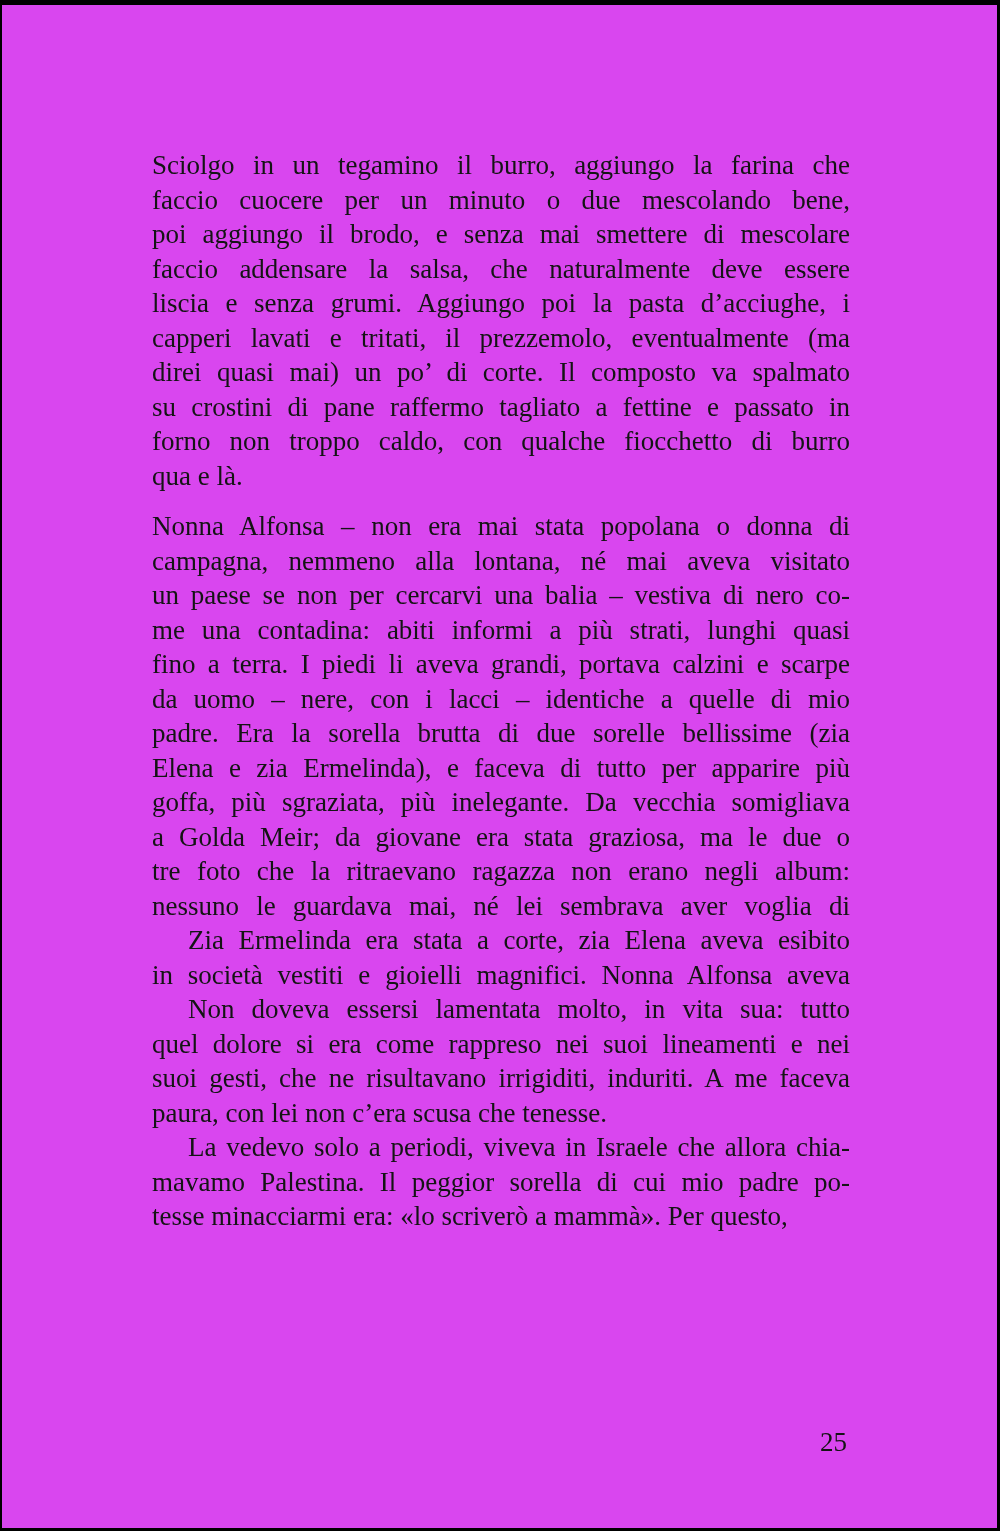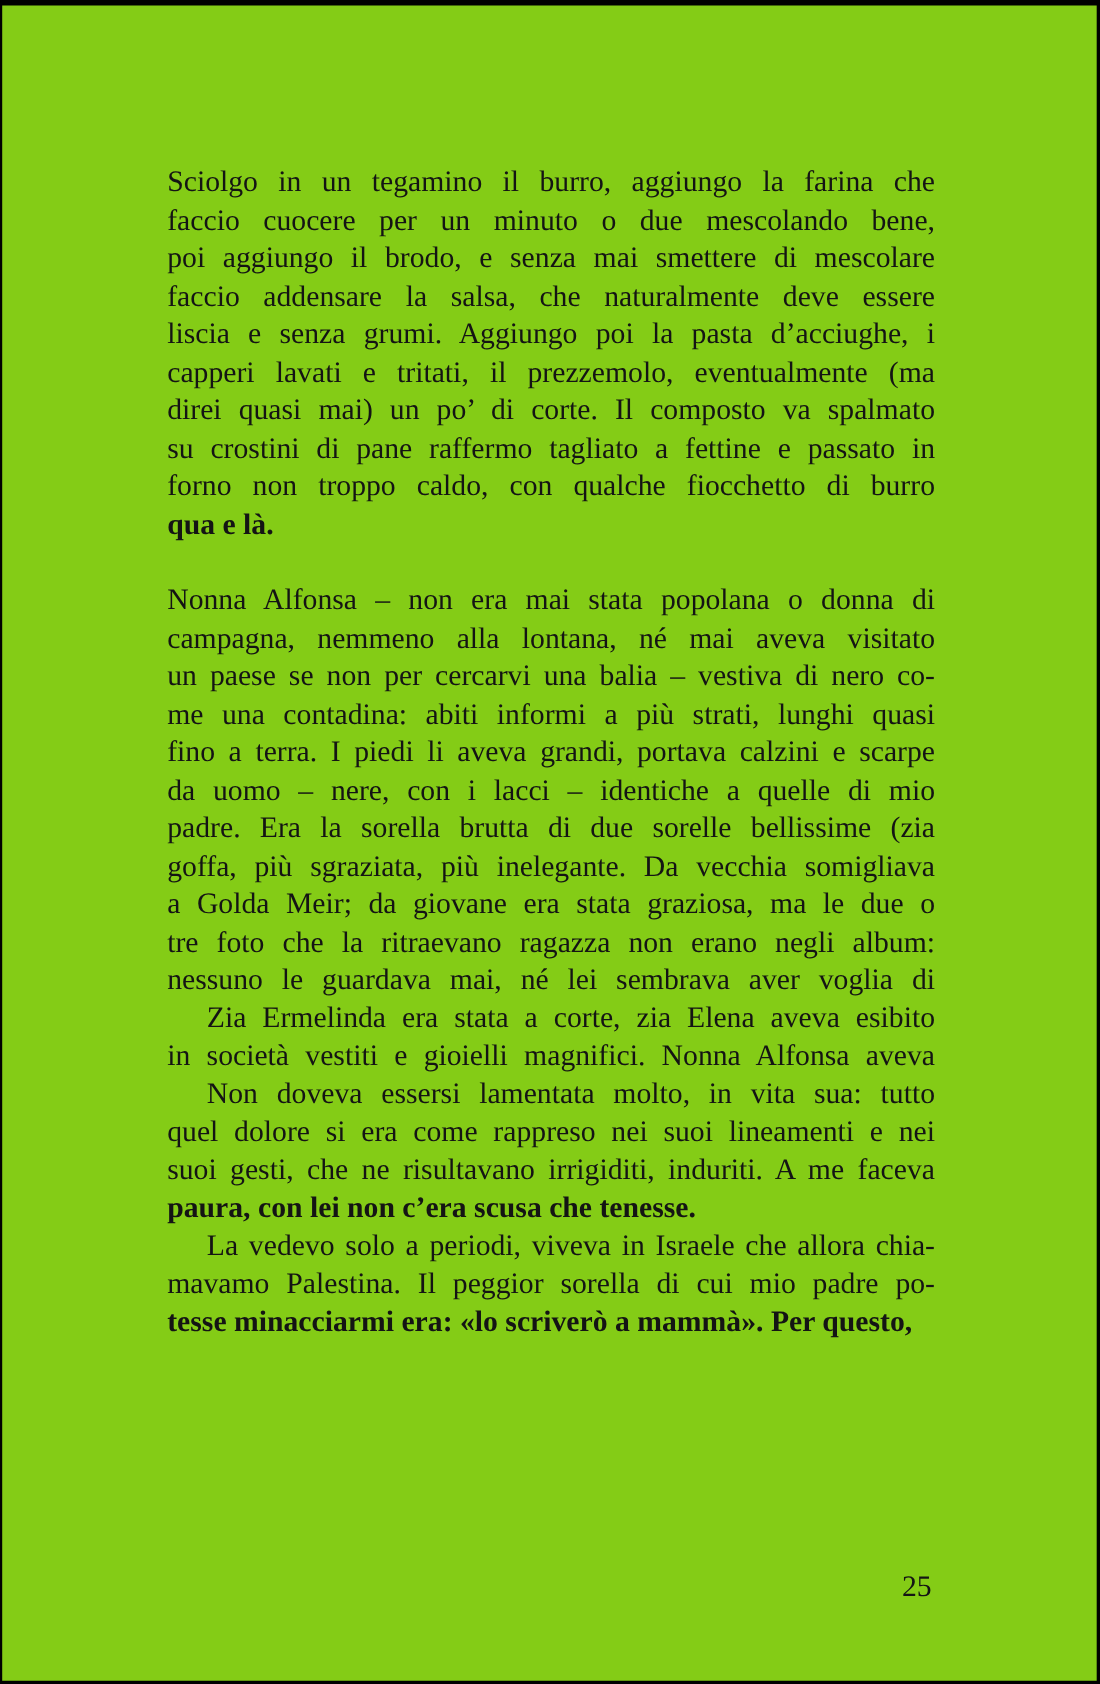--- a/index.html
+++ b/index.html
@@ -5,46 +5,45 @@
   html, body {
     margin: 0;
     padding: 0;
     background: #ffffff;
   }
   .page {
     position: relative;
     width: 1000px;
     height: 1531px;
     box-sizing: border-box;
-    background: #84cc16;
+    background: #d946ef;
     border-top: 5px solid #000000;
     border-right: 3px solid #000000;
     border-bottom: 3px solid #000000;
     border-left: 2px solid #000000;
     overflow: hidden;
     font-family: "Liberation Serif", serif;
     color: #141414;
   }
   .text-block {
     position: absolute;
     left: 150px;
     top: 143px;
     width: 698px;
     font-size: 27px;
     line-height: 34.5px;
   }
   .para { margin: 0; padding: 0; }
-  .para.spaced { margin-top: 35px; }
+  .para.spaced { margin-top: 16px; }
   .line {
     text-align: justify;
     text-align-last: justify;
   }
   .line.last {
     text-align-last: left;
-    font-weight: bold;
   }
   .line.indent {
     text-indent: 36px;
   }
   .page-number {
     position: absolute;
     top: 1420px;
     right: 150px;
     font-size: 27px;
     line-height: 34.5px;
@@ -68,20 +67,21 @@
         <div class="line last">qua e là.</div>
       </div>
       <div class="para spaced">
         <div class="line">Nonna Alfonsa – non era mai stata popolana o donna di</div>
         <div class="line">campagna, nemmeno alla lontana, né mai aveva visitato</div>
         <div class="line">un paese se non per cercarvi una balia – vestiva di nero co-</div>
         <div class="line">me una contadina: abiti informi a più strati, lunghi quasi</div>
         <div class="line">fino a terra. I piedi li aveva grandi, portava calzini e scarpe</div>
         <div class="line">da uomo – nere, con i lacci – identiche a quelle di mio</div>
         <div class="line">padre. Era la sorella brutta di due sorelle bellissime (zia</div>
+        <div class="line">Elena e zia Ermelinda), e faceva di tutto per apparire più</div>
         <div class="line">goffa, più sgraziata, più inelegante. Da vecchia somigliava</div>
         <div class="line">a Golda Meir; da giovane era stata graziosa, ma le due o</div>
         <div class="line">tre foto che la ritraevano ragazza non erano negli album:</div>
         <div class="line">nessuno le guardava mai, né lei sembrava aver voglia di</div>
       </div>
       <div class="para">
         <div class="line indent">Zia Ermelinda era stata a corte, zia Elena aveva esibito</div>
         <div class="line">in società vestiti e gioielli magnifici. Nonna Alfonsa aveva</div>
       </div>
       <div class="para">

